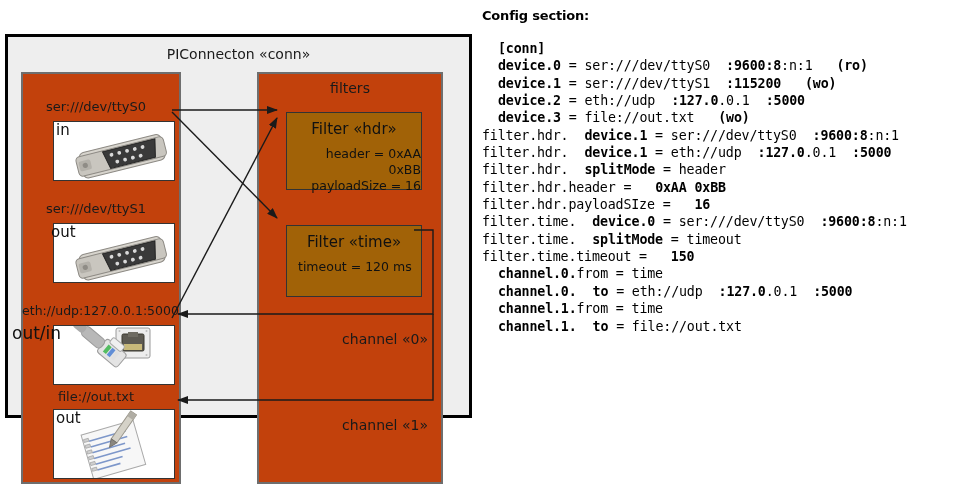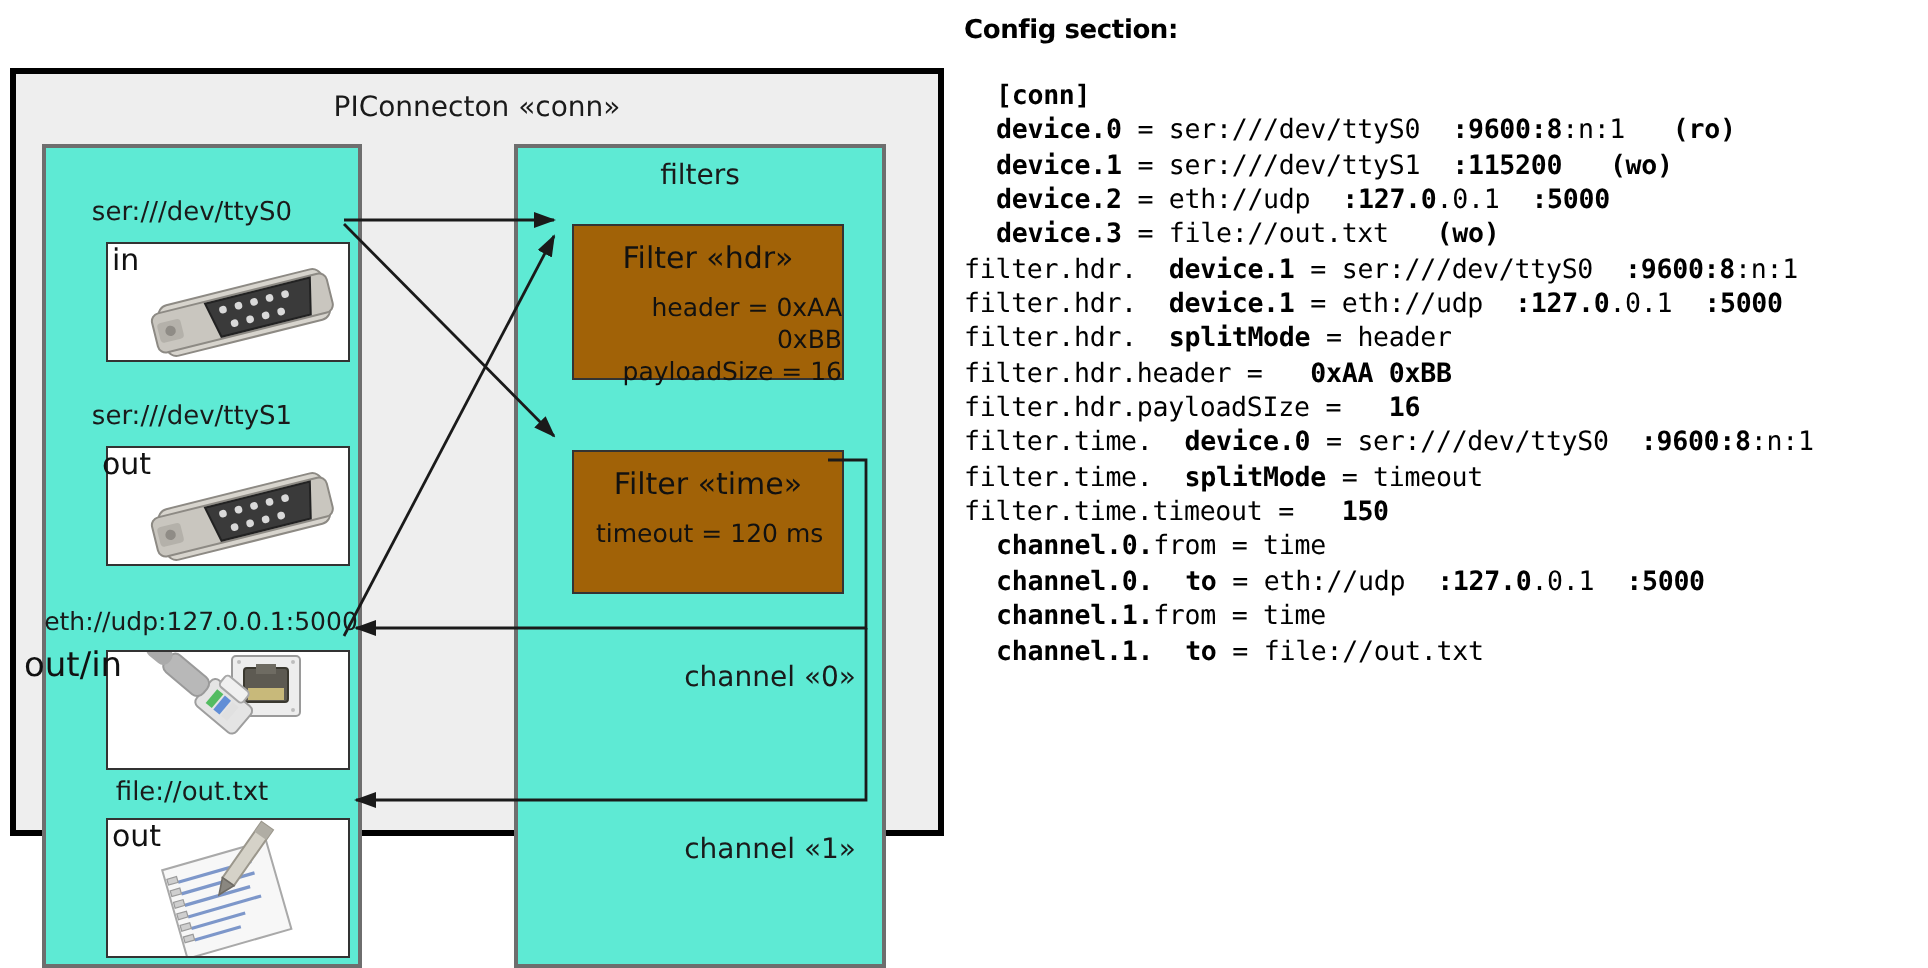--- a/index.html
+++ b/index.html
@@ -7,21 +7,21 @@
        font-family:"DejaVu Sans","Liberation Sans",sans-serif;
        -webkit-font-smoothing:antialiased;}
 
   
   #diagram{position:absolute;left:5px;top:6px;width:467px;height:384px;
            border:3px solid #000;background:#eeeeee;box-sizing:border-box;margin-top:28px;}
   #diagram-title{position:absolute;left:0;top:9px;width:100%;text-align:center;
                  font-size:14px;color:#1a1a1a;}
 
   
-  .panel{position:absolute;background:#5eead4;border:2px solid #6e6e6e;
+  .panel{position:absolute;background:#c2410c;border:2px solid #6e6e6e;
          box-sizing:border-box;}
   #devices-panel{left:13px;top:35px;width:160px;height:412px;}
   #filters-panel{left:249px;top:35px;width:186px;height:412px;}
   .panel-title{position:absolute;left:0;top:6px;width:100%;text-align:center;
                font-size:14px;color:#1a1a1a;}
 
   
   .dev{position:absolute;background:#ffffff;border:1.5px solid #333333;
        box-sizing:border-box;overflow:hidden;}
   .dev-caption{position:absolute;width:100%;text-align:center;font-size:13px;

